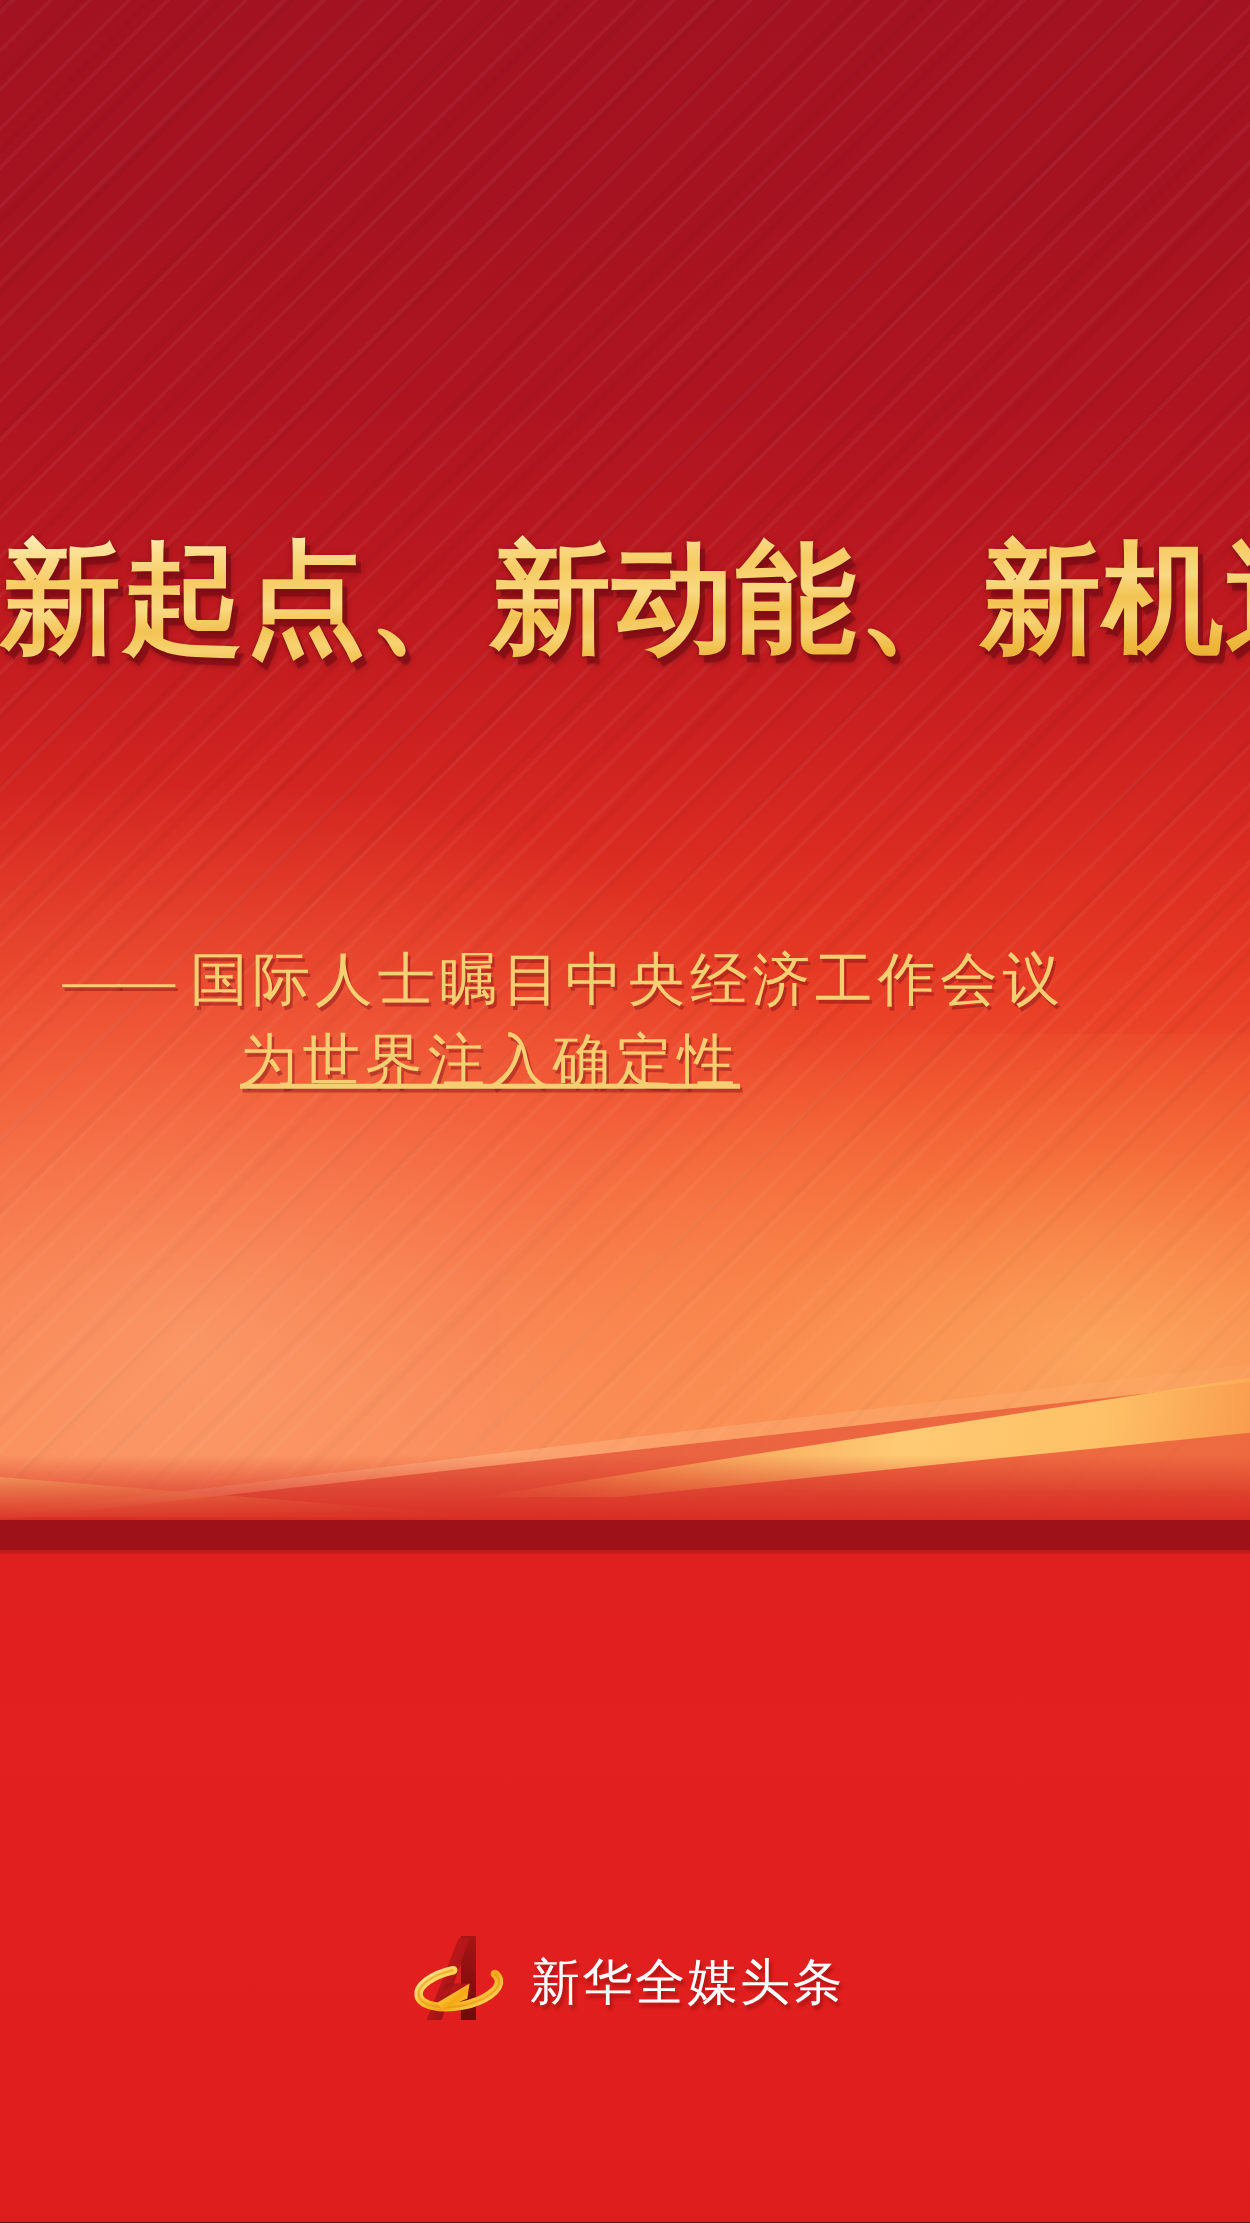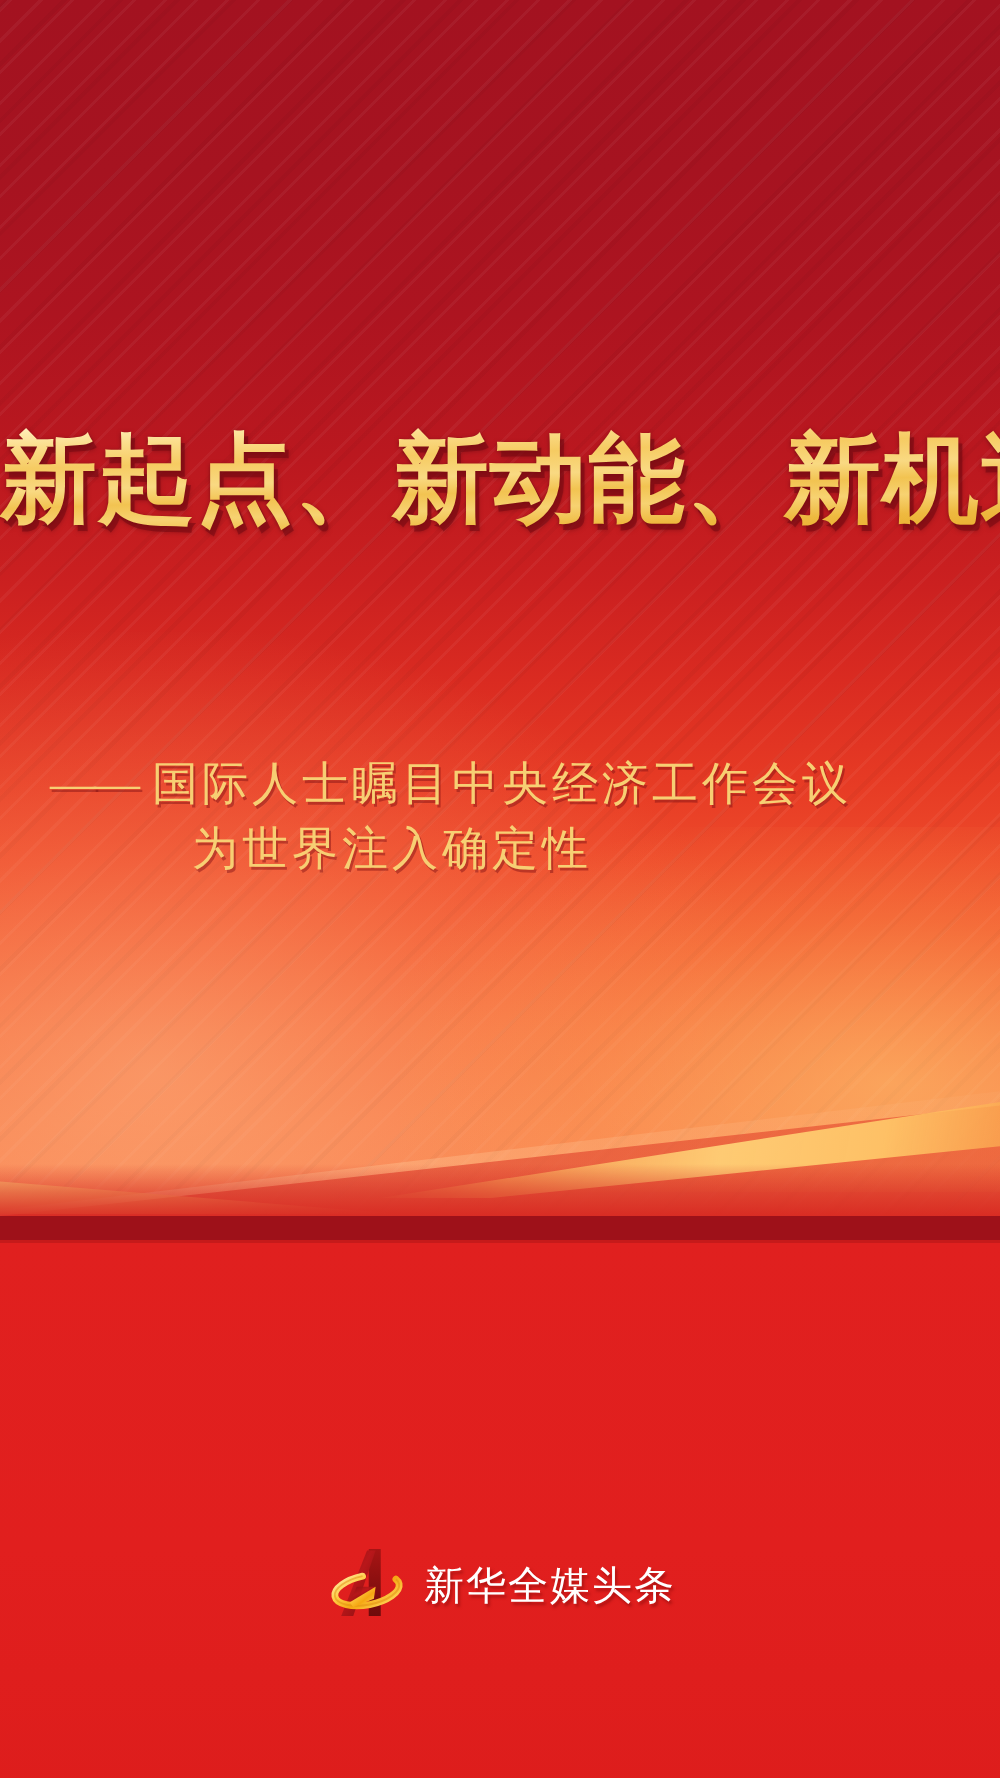--- a/index.html
+++ b/index.html
@@ -226,21 +226,21 @@
   .subtitle-line {
     font-family: "Liberation Serif", "DejaVu Serif", serif;
     font-size: 46px;
     line-height: 1.42;
     letter-spacing: 4px;
     color: #f7cf73;
     white-space: nowrap;
     text-shadow: 2px 3px 0 rgba(126,16,20,0.45);
   }
   .subtitle-line.l1 { text-align: left; padding-left: 22px; }
-  .subtitle-line.l2 { text-align: left; padding-left: 164px; }
+  .subtitle-line.l2 { text-align: left; padding-left: 164px; text-decoration: underline; }
   .em-dash {
     letter-spacing: -2px;
     margin-right: 14px;
   }
 
   
   .footer {
     position: absolute;
     left: 0;
     top: 1216px;

